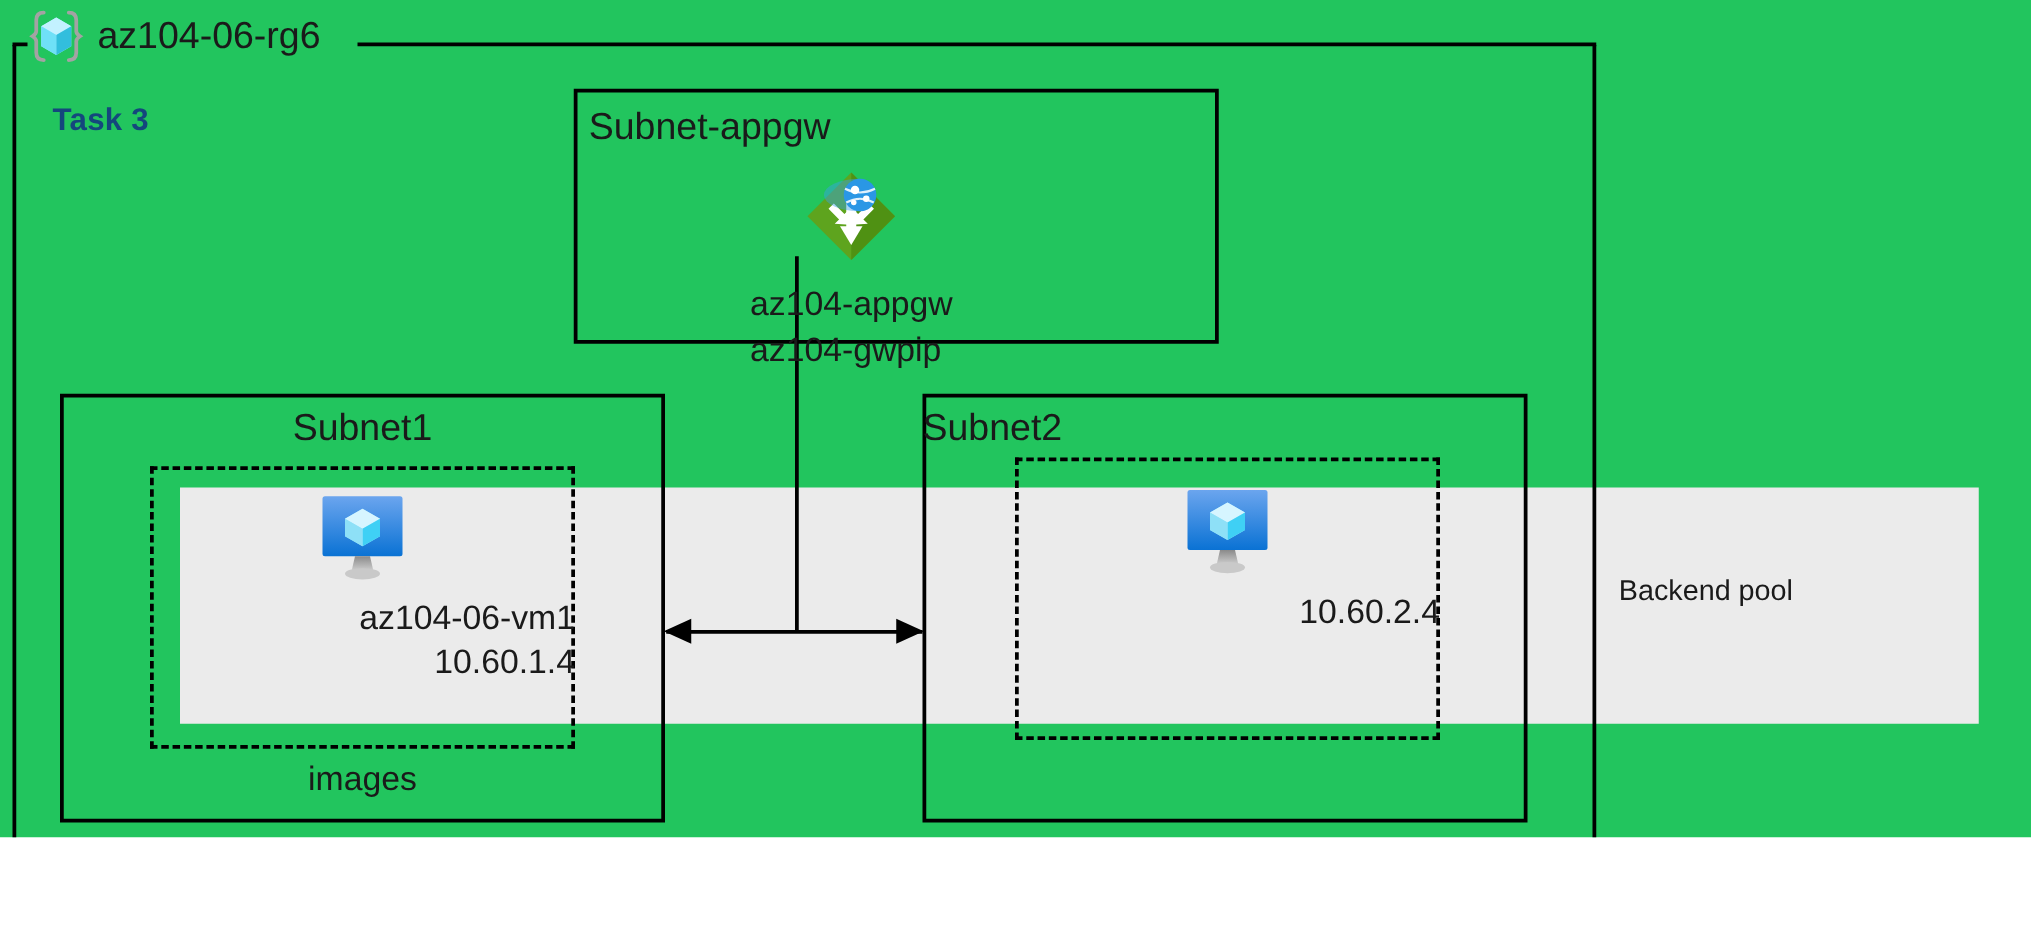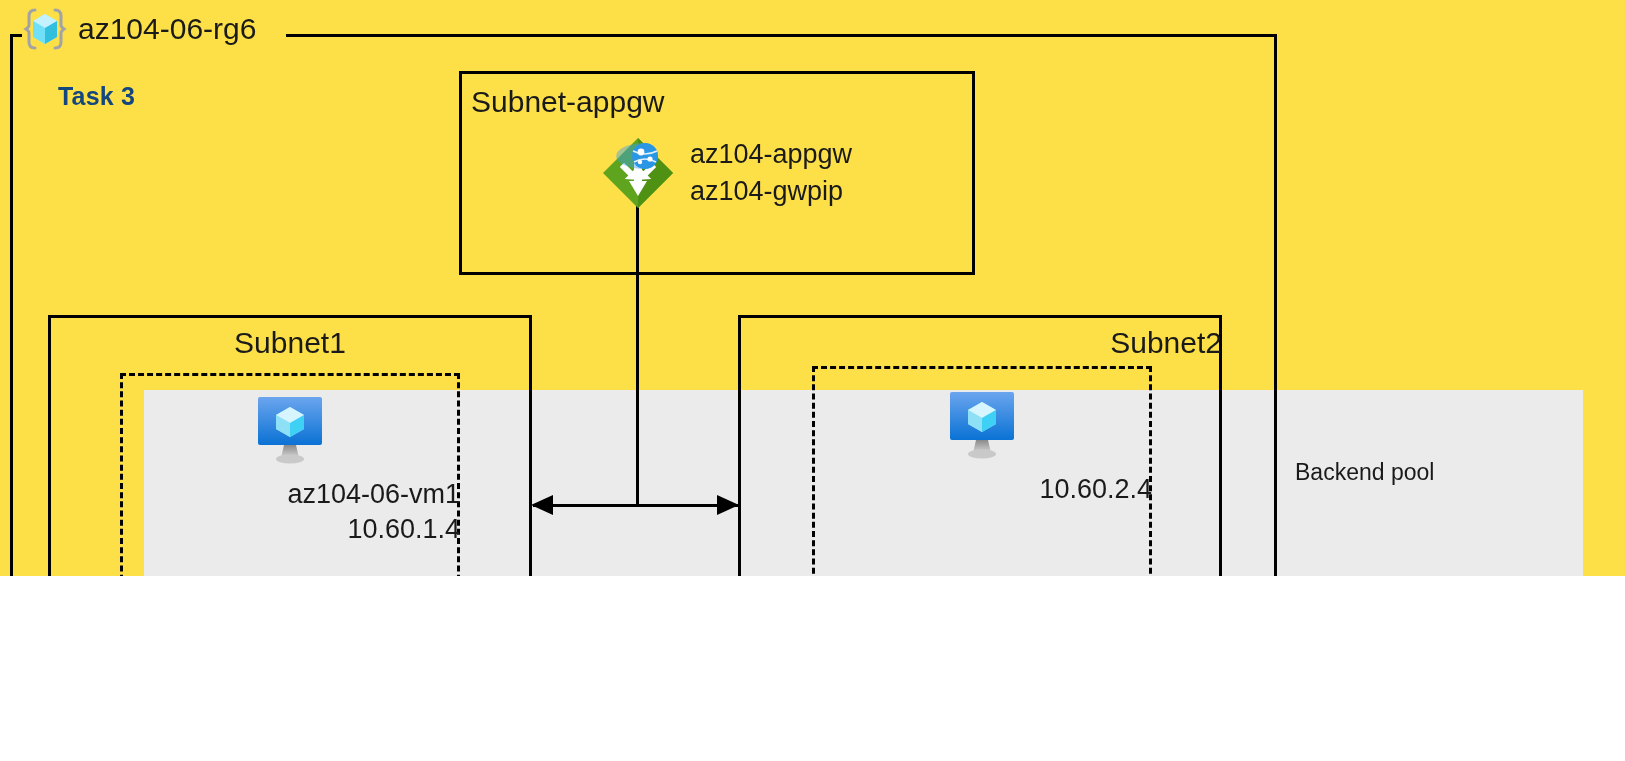--- a/index.html
+++ b/index.html
@@ -7,22 +7,22 @@
     padding: 0;
     background: #ffffff;
   }
   body {
     font-family: "Liberation Sans", sans-serif;
     color: #000000;
   }
   #stage {
     position: relative;
     width: 1625px;
-    height: 576px;
-    background: #fde047;
+    height: 670px;
+    background: #22c55e;
     overflow: hidden;
   }
 
   
   .backend-band {
     position: absolute;
     left: 144px;
     top: 390px;
     width: 1439px;
     height: 189px;
@@ -99,21 +99,20 @@
   .task-label {
     position: absolute;
     left: 42px;
     top: 82px;
     font-size: 25px;
     font-weight: bold;
     color: #14477d;
     letter-spacing: 0.2px;
     z-index: 6;
     white-space: nowrap;
-    margin-left: 16px;
   }
 
   
   .subnet-box {
     position: absolute;
     border: 3px solid #000000;
     box-sizing: border-box;
     background: transparent;
     z-index: 3;
   }
@@ -139,21 +138,21 @@
   .subnet-title {
     position: absolute;
     font-size: 30px;
     line-height: 36px;
     color: #1a1a1a;
     z-index: 5;
     white-space: nowrap;
   }
   .subnet-appgw-title { left: 471px;  top: 84px; }
   .subnet1-title      { left: 48px;  top: 325px; width: 484px; text-align: center; }
-  .subnet2-title      { left: 738px; top: 325px; width: 484px; text-align: right; }
+  .subnet2-title      { left: 738px; top: 325px; width: 484px; text-align: left; }
 
   
   .dashed-box {
     position: absolute;
     border: 3px dashed #000000;
     box-sizing: border-box;
     background: transparent;
     z-index: 3;
   }
   .dashed1 { left: 120px; top: 373px; width: 340px; height: 226px; }
@@ -195,20 +194,21 @@
 
   
   .appgw-node {
     position: absolute;
     left: 600px;
     top: 135px;
     display: flex;
     align-items: center;
     gap: 14px;
     z-index: 5;
+    flex-direction: column;
   }
   .appgw-icon {
     width: 76px;
     height: 76px;
     display: block;
     flex: 0 0 auto;
   }
   .appgw-labels {
     display: flex;
     flex-direction: column;
@@ -358,20 +358,21 @@
         <ellipse cx="39" cy="64" rx="14" ry="4.5" fill="#c9c9c9"></ellipse>
         <polygon points="39,12 53,20 53,34 39,42 25,34 25,20" fill="#9fe6fb"></polygon>
         <polygon points="39,12 53,20 39,28 25,20" fill="#d6f5ff"></polygon>
         <polygon points="39,28 53,20 53,34 39,42" fill="#3fd0f5"></polygon>
         <polygon points="39,28 25,20 25,34 39,42" fill="#8ee0f7"></polygon>
       </svg>
     </span>
     <div class="vm-name">az104-06-vm1</div>
     <div class="vm-ip">10.60.1.4</div>
   </div>
+  <div class="subnet-footer footer1">images</div>
 
   <div class="subnet-box subnet2"></div>
   <div class="subnet-title subnet2-title">Subnet2</div>
   <div class="dashed-box dashed2"></div>
   <div class="vm-block vm2">
     <span class="vm-icon">
       <svg viewBox="0 0 78 72" width="78" height="72" xmlns="http://www.w3.org/2000/svg">
         <defs>
           <linearGradient id="vmScreen2" x1="0" y1="0" x2="0" y2="1">
             <stop offset="0%" stop-color="#6ba5ee"></stop>

